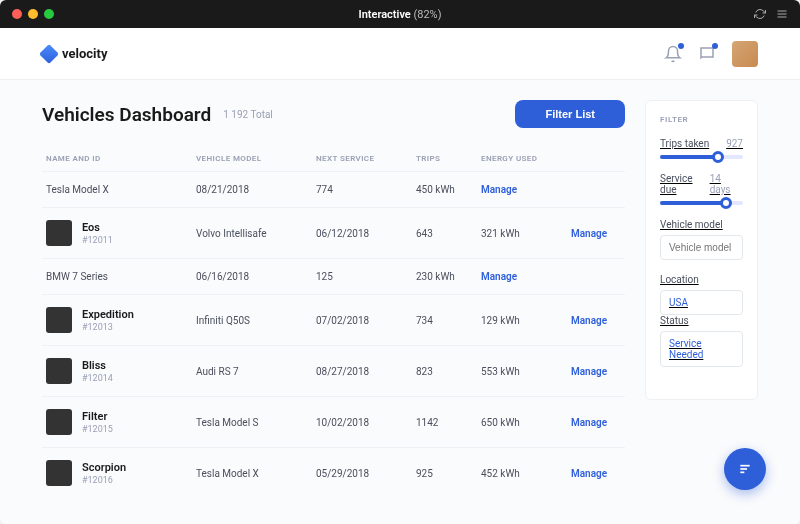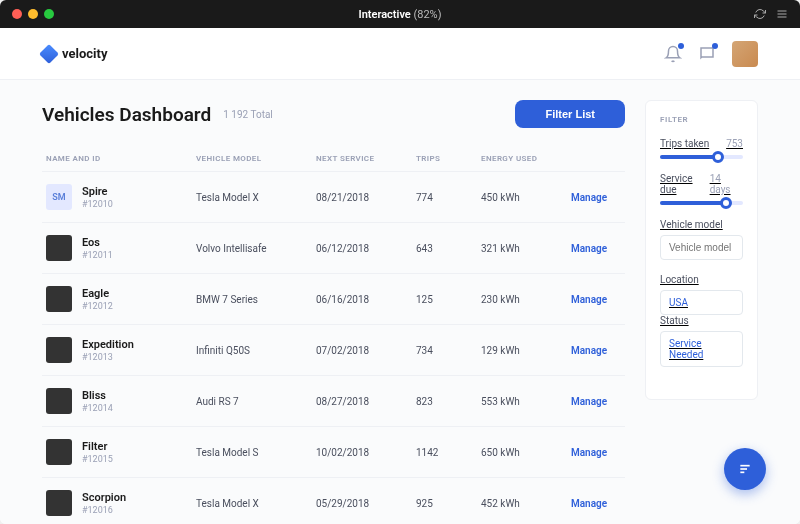--- a/index.html
+++ b/index.html
@@ -114,27 +114,20 @@
           <div class="thead" id="thead">
               <div class="th">NAME AND ID</div>
               <div class="th">VEHICLE MODEL</div>
               <div class="th">NEXT SERVICE</div>
               <div class="th">TRIPS</div>
               <div class="th">ENERGY USED</div>
               <div></div>
             </div>
           <div id="tbody">
               <div class="trow">
-                <div class="name-cell">
-                  <div class="thumb sel">SM</div>
-                  <div>
-                    <div class="v-name">Spire</div>
-                    <div class="v-id">#12010</div>
-                  </div>
-                </div>
                 <div class="td">Tesla Model X</div>
                 <div class="td">08/21/2018</div>
                 <div class="td">774</div>
                 <div class="td">450 kWh</div>
                 <div class="manage">Manage</div>
               </div>
               <div class="trow">
                 <div class="name-cell">
                   <div class="thumb"></div>
                   <div>
@@ -142,27 +135,20 @@
                     <div class="v-id">#12011</div>
                   </div>
                 </div>
                 <div class="td">Volvo Intellisafe</div>
                 <div class="td">06/12/2018</div>
                 <div class="td">643</div>
                 <div class="td">321 kWh</div>
                 <div class="manage">Manage</div>
               </div>
               <div class="trow">
-                <div class="name-cell">
-                  <div class="thumb"></div>
-                  <div>
-                    <div class="v-name">Eagle</div>
-                    <div class="v-id">#12012</div>
-                  </div>
-                </div>
                 <div class="td">BMW 7 Series</div>
                 <div class="td">06/16/2018</div>
                 <div class="td">125</div>
                 <div class="td">230 kWh</div>
                 <div class="manage">Manage</div>
               </div>
               <div class="trow">
                 <div class="name-cell">
                   <div class="thumb"></div>
                   <div>
@@ -221,21 +207,21 @@
             </div>
         </div>
       </div>
 
       <div class="sidebar">
         <div class="side-title">FILTER</div>
 
         <div class="filter-group">
           <div class="filter-label-row">
             <span class="filter-label">Trips taken</span>
-            <span class="filter-value">753</span>
+            <span class="filter-value">927</span>
           </div>
           <div class="slider">
             <div class="slider-fill" id="trips-fill" style="width: 70%;"></div>
             <div class="slider-knob" id="trips-knob" style="left: 70%;"></div>
           </div>
         </div>
 
         <div class="filter-group">
           <div class="filter-label-row">
             <span class="filter-label">Service due</span>

